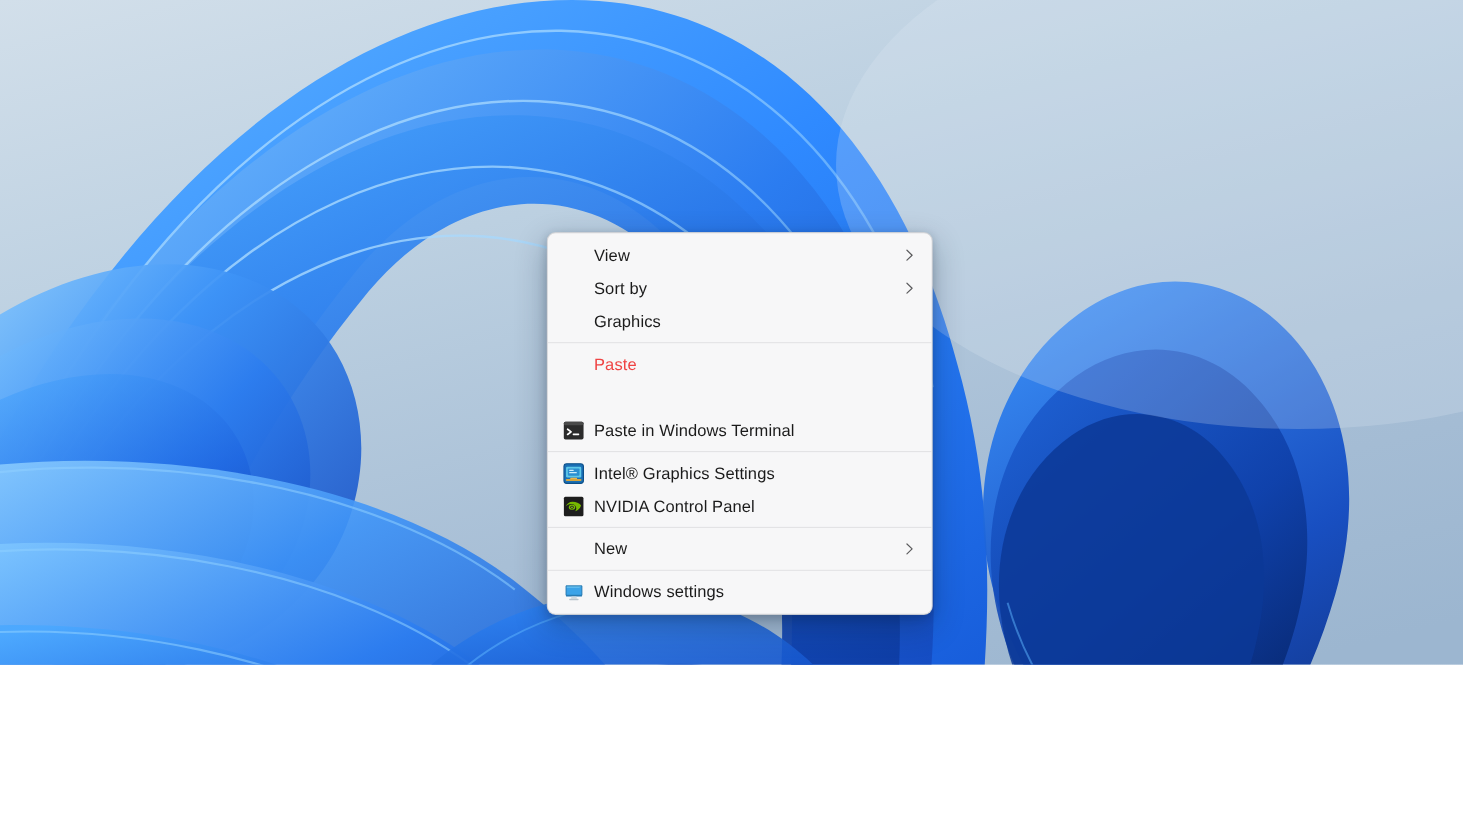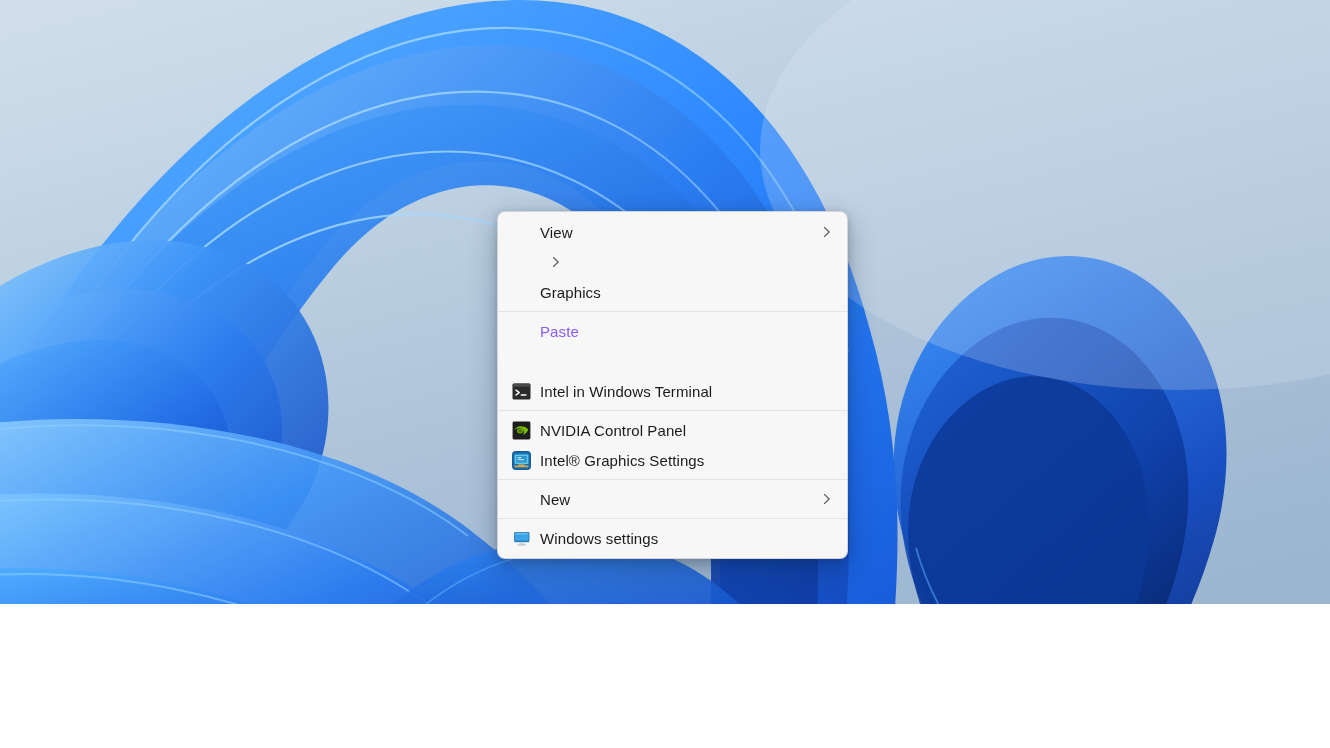--- a/index.html
+++ b/index.html
@@ -50,21 +50,21 @@
     display: flex;
     align-items: center;
     height: 30px;
     padding: 0 12px 0 10px;
     margin: 0 2px;
     border-radius: 5px;
     cursor: default;
     white-space: nowrap;
   }
 
-  .menu-item.disabled { color: #8b5cf6; }
+  .menu-item.disabled { color: #ef4444; }
 
   .item-icon {
     width: 22px;
     height: 22px;
     flex: 0 0 22px;
     margin-right: 8px;
     display: flex;
     align-items: center;
     justify-content: center;
   }
@@ -204,20 +204,21 @@
         <span class="item-icon empty"></span>
         <span class="item-label">View</span>
         <span class="submenu-chevron">
           <svg width="12" height="14" viewBox="0 0 12 14">
               <path d="M3.5 2.5 L8.2 7 L3.5 11.5" fill="none" stroke="currentColor" stroke-width="1.1" stroke-linecap="round" stroke-linejoin="round"></path>
             </svg>
         </span>
       </div>
       <div class="menu-item">
         <span class="item-icon empty"></span>
+        <span class="item-label">Sort by</span>
         <span class="submenu-chevron">
           <svg width="12" height="14" viewBox="0 0 12 14">
               <path d="M3.5 2.5 L8.2 7 L3.5 11.5" fill="none" stroke="currentColor" stroke-width="1.1" stroke-linecap="round" stroke-linejoin="round"></path>
             </svg>
         </span>
       </div>
       <div class="menu-item">
         <span class="item-icon empty"></span>
         <span class="item-label">Graphics</span>
       </div>
@@ -235,54 +236,54 @@
       </div>
       <div class="menu-item">
         <span class="item-icon">
           <svg width="19" height="19" viewBox="0 0 19 19">
             <rect x="0.5" y="1.5" width="18" height="16" rx="1.6" fill="#2b2b2b"></rect>
             <rect x="0.5" y="1.5" width="18" height="3.2" rx="1.6" fill="#4a4a4a"></rect>
             <path d="M4 8.2 L7.2 10.6 L4 13" fill="none" stroke="#ffffff" stroke-width="1.5" stroke-linecap="round" stroke-linejoin="round"></path>
             <rect x="8.6" y="12.2" width="6" height="1.5" rx="0.6" fill="#ffffff"></rect>
           </svg>
         </span>
-        <span class="item-label">Intel in Windows Terminal</span>
+        <span class="item-label">Paste in Windows Terminal</span>
       </div>
     </div>
 
     <div class="separator"></div>
 
     <div class="menu-group">
-      <div class="menu-item">
-        <span class="item-icon">
-          <svg width="19" height="19" viewBox="0 0 19 19">
-            <rect x="0.6" y="0.6" width="17.8" height="17.8" rx="1.4" fill="#1d1d1d"></rect>
-            <path d="M8.6 5.2 C5.4 5.2 3.2 7.1 2.3 9.5 C3.4 8.1 5.1 7.2 7.1 7.2 C9.9 7.2 11.9 9.0 11.9 11.3 C11.9 12.3 11.5 13.1 10.8 13.7 C13.6 13.0 15.6 11.0 16.2 8.4 C14.6 6.4 11.8 5.2 8.6 5.2 Z" fill="#76b900"></path>
-            <ellipse cx="8.0" cy="10.1" rx="2.9" ry="2.4" fill="#76b900"></ellipse>
-            <ellipse cx="8.0" cy="10.1" rx="1.5" ry="1.3" fill="#1d1d1d"></ellipse>
-            <ellipse cx="8.0" cy="10.1" rx="0.8" ry="0.7" fill="#9ede2a"></ellipse>
-          </svg>
-        </span>
-        <span class="item-label">NVIDIA Control Panel</span>
-      </div>
       <div class="menu-item">
         <span class="item-icon">
           <svg width="19" height="19" viewBox="0 0 19 19">
             <rect x="0.6" y="0.6" width="17.8" height="17.8" rx="2.6" fill="#1a6fb5"></rect>
             <rect x="0.6" y="0.6" width="17.8" height="17.8" rx="2.6" fill="none" stroke="#0d4f88" stroke-width="1"></rect>
             <rect x="2.6" y="3.4" width="13.8" height="9.6" rx="1.1" fill="#5ec8e8"></rect>
             <rect x="4.2" y="5" width="10.6" height="6.4" rx="0.7" fill="#2b8fd0"></rect>
             <rect x="5.4" y="6.1" width="4.2" height="1.1" rx="0.4" fill="#cdeefb"></rect>
             <rect x="5.4" y="8.2" width="7" height="1.1" rx="0.4" fill="#cdeefb"></rect>
             <rect x="6.4" y="13.4" width="6.2" height="1.5" rx="0.5" fill="#e8b450"></rect>
             <rect x="2.4" y="14.4" width="14.2" height="1.8" rx="0.8" fill="#d6a63e"></rect>
           </svg>
         </span>
         <span class="item-label">Intel® Graphics Settings</span>
       </div>
+      <div class="menu-item">
+        <span class="item-icon">
+          <svg width="19" height="19" viewBox="0 0 19 19">
+            <rect x="0.6" y="0.6" width="17.8" height="17.8" rx="1.4" fill="#1d1d1d"></rect>
+            <path d="M8.6 5.2 C5.4 5.2 3.2 7.1 2.3 9.5 C3.4 8.1 5.1 7.2 7.1 7.2 C9.9 7.2 11.9 9.0 11.9 11.3 C11.9 12.3 11.5 13.1 10.8 13.7 C13.6 13.0 15.6 11.0 16.2 8.4 C14.6 6.4 11.8 5.2 8.6 5.2 Z" fill="#76b900"></path>
+            <ellipse cx="8.0" cy="10.1" rx="2.9" ry="2.4" fill="#76b900"></ellipse>
+            <ellipse cx="8.0" cy="10.1" rx="1.5" ry="1.3" fill="#1d1d1d"></ellipse>
+            <ellipse cx="8.0" cy="10.1" rx="0.8" ry="0.7" fill="#9ede2a"></ellipse>
+          </svg>
+        </span>
+        <span class="item-label">NVIDIA Control Panel</span>
+      </div>
     </div>
 
     <div class="separator"></div>
 
     <div class="menu-group">
       <div class="menu-item">
         <span class="item-icon empty"></span>
         <span class="item-label">New</span>
         <span class="submenu-chevron">
           <svg width="12" height="14" viewBox="0 0 12 14">

